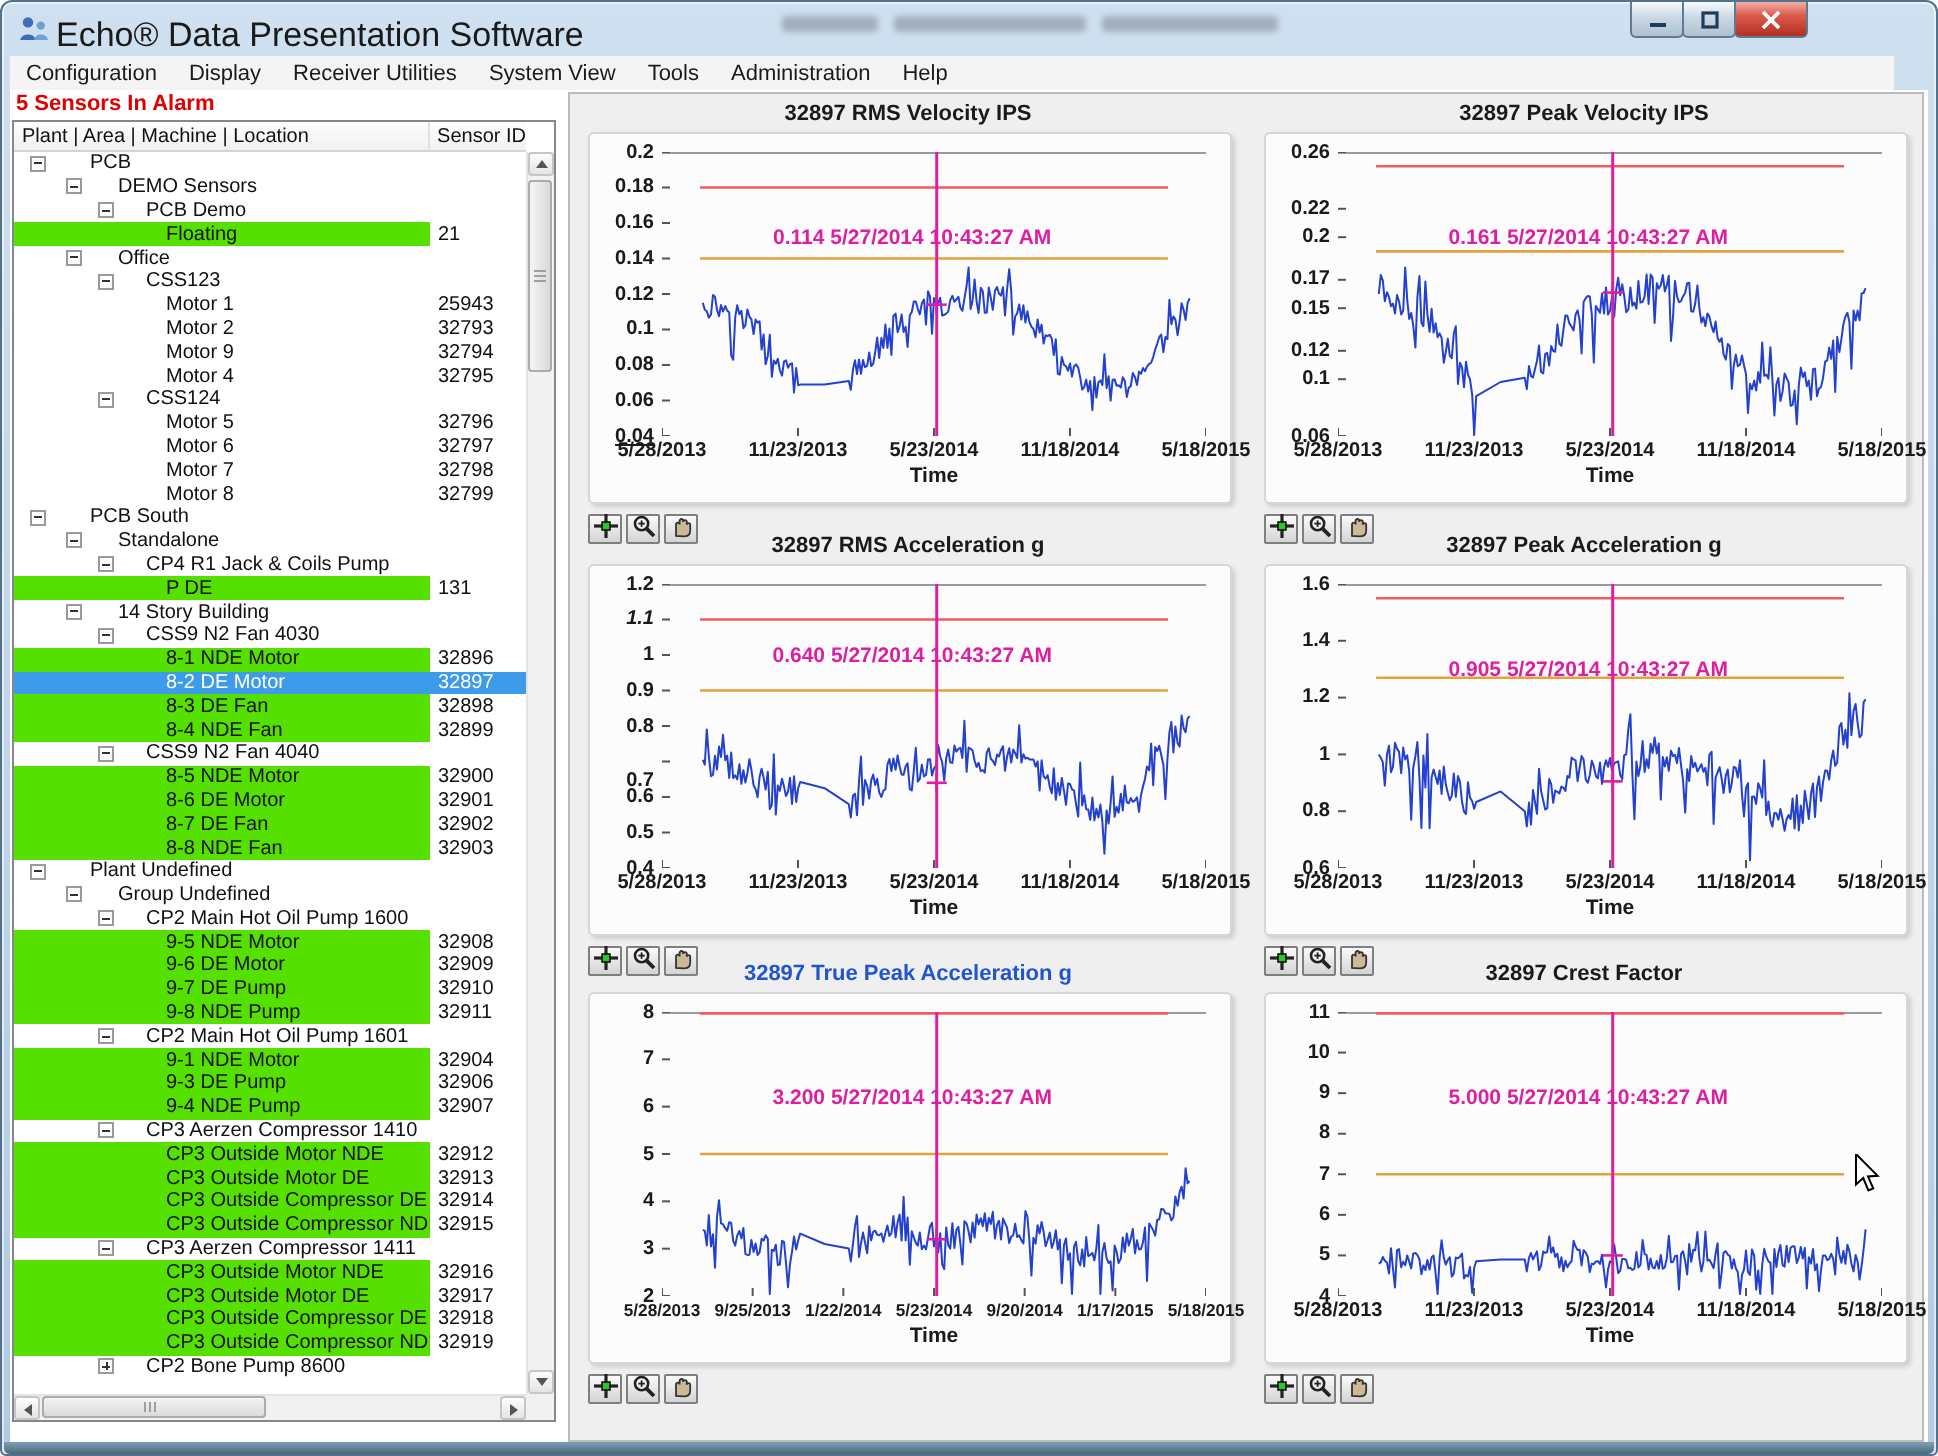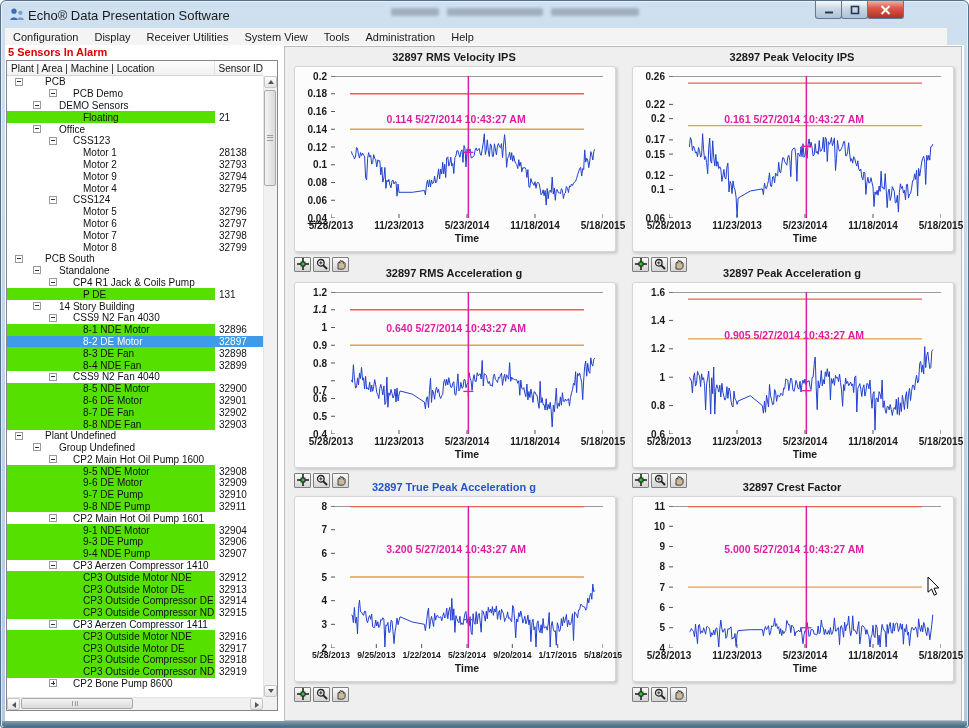--- a/index.html
+++ b/index.html
@@ -6,21 +6,21 @@
   body{width:969px;height:728px;position:relative;overflow:hidden;
        font-family:"Liberation Sans",sans-serif;background:#fff;-webkit-font-smoothing:antialiased}
   .win{position:absolute;inset:0;background:linear-gradient(#CFE0F0,#B2CBE1);
        border:1px solid #54718C;border-radius:6px 6px 3px 3px;
        box-shadow:inset 0 0 0 1px rgba(255,255,255,.55)}
   .win-bottom{position:absolute;left:1px;right:1px;bottom:0;height:6px;
        background:linear-gradient(#7E9FB6,#49697C);border-radius:0 0 3px 3px}
   
   .titlebar{position:absolute;top:0;left:0;right:0;height:27px}
   .title-icon{position:absolute;left:8px;top:6px;width:16px;height:14px}
-  .title-text{position:absolute;left:27px;top:7px;font-size:13px;color:#1A1A1A;white-space:nowrap}
+  .title-text{position:absolute;left:27px;top:7px;font-size:17px;color:#1A1A1A;white-space:nowrap}
   .blurwrap{position:absolute;left:390px;top:7px;display:flex;gap:8px;filter:blur(1.6px);opacity:.55}
   .blurwrap i{display:block;height:8px;background:#7d8894;border-radius:2px}
   .winbtns{position:absolute;top:0;right:64px;display:flex}
   .wbtn{width:27px;height:18px;margin-left:-1px;border:1px solid #5F7A92;border-top:none;
         border-radius:0 0 3px 3px;background:linear-gradient(#F7FBFE,#CBD8E4 45%,#AEC2D3);
         display:flex;align-items:center;justify-content:center;box-sizing:border-box}
   .wbtn.close{width:37px;background:linear-gradient(#F2AFA6,#DB5A4B 40%,#B13023)}
   
   .menubar{position:absolute;top:27px;left:4px;right:21px;height:17px;background:#F4F4F4;
         border-bottom:1px solid #D8D8D8;display:flex;align-items:flex-start;font-size:11px;color:#1A1A1A}
@@ -150,65 +150,65 @@
             <div class="c1">
               <div class="expander exl0">
                 <div class="h"></div>
               </div>
               <span class="tlabel pl0">PCB</span>
             </div>
             <div class="c2"></div>
           </div>
           <div class="trow">
             <div class="c1">
+              <div class="expander exl1">
+                <div class="h"></div>
+              </div>
+              <span class="tlabel pl1">DEMO Sensors</span>
+            </div>
+            <div class="c2"></div>
+          </div>
+          <div class="trow">
+            <div class="c1">
               <div class="expander exl2">
                 <div class="h"></div>
               </div>
               <span class="tlabel pl2">PCB Demo</span>
             </div>
             <div class="c2"></div>
           </div>
+          <div class="trow g">
+            <div class="c1">
+              <span class="tlabel pl3">Floating</span>
+            </div>
+            <div class="c2">21</div>
+          </div>
           <div class="trow">
             <div class="c1">
               <div class="expander exl1">
                 <div class="h"></div>
               </div>
-              <span class="tlabel pl1">DEMO Sensors</span>
-            </div>
-            <div class="c2"></div>
-          </div>
-          <div class="trow g">
-            <div class="c1">
-              <span class="tlabel pl3">Floating</span>
-            </div>
-            <div class="c2">21</div>
-          </div>
-          <div class="trow">
-            <div class="c1">
-              <div class="expander exl1">
-                <div class="h"></div>
-              </div>
               <span class="tlabel pl1">Office</span>
             </div>
             <div class="c2"></div>
           </div>
           <div class="trow">
             <div class="c1">
               <div class="expander exl2">
                 <div class="h"></div>
               </div>
               <span class="tlabel pl2">CSS123</span>
             </div>
             <div class="c2"></div>
           </div>
           <div class="trow">
             <div class="c1">
               <span class="tlabel pl3">Motor 1</span>
             </div>
-            <div class="c2">28138</div>
+            <div class="c2">25943</div>
           </div>
           <div class="trow">
             <div class="c1">
               <span class="tlabel pl3">Motor 2</span>
             </div>
             <div class="c2">32793</div>
           </div>
           <div class="trow">
             <div class="c1">
               <span class="tlabel pl3">Motor 9</span>

